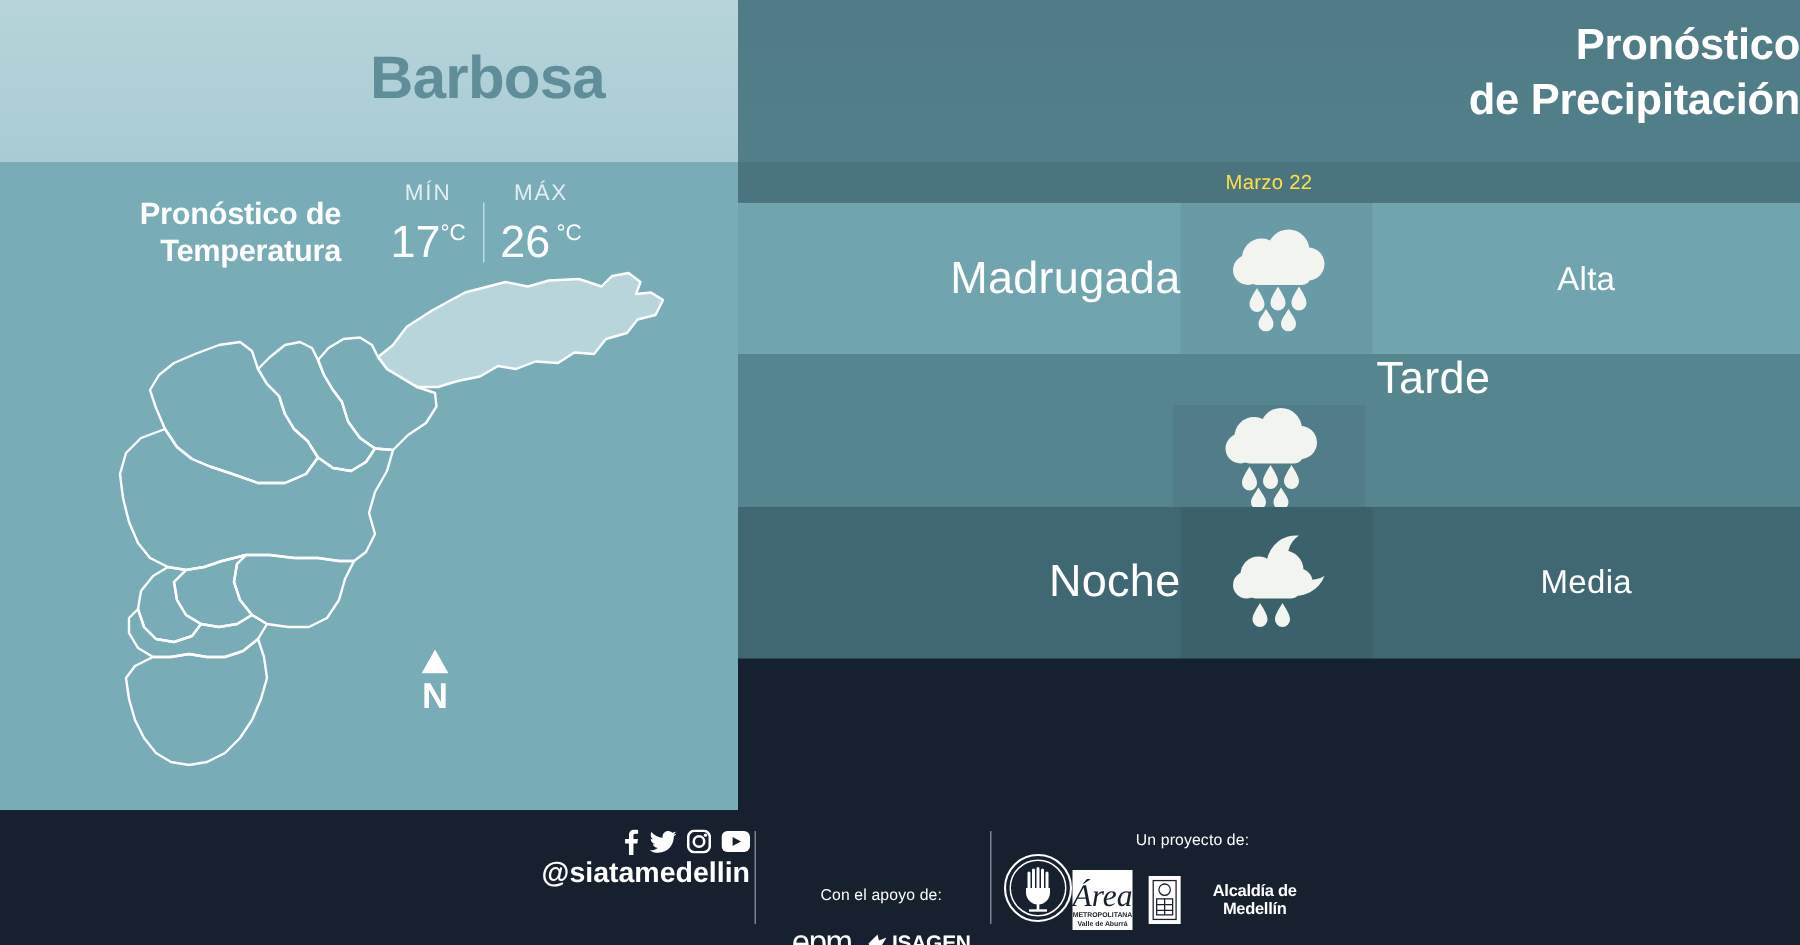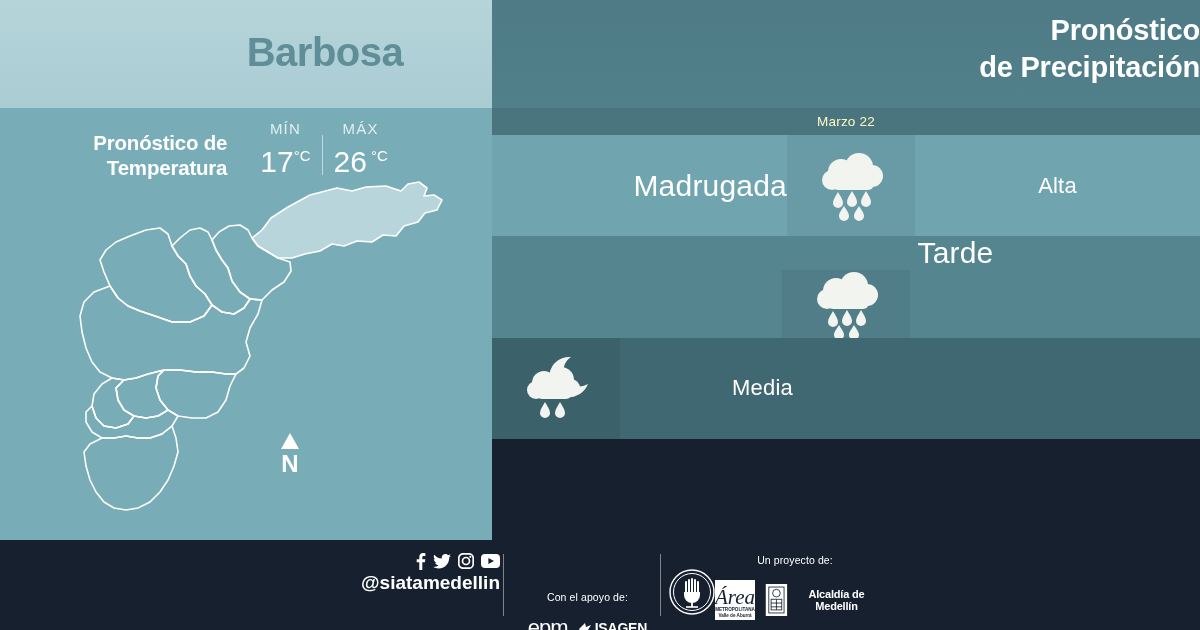--- a/index.html
+++ b/index.html
@@ -134,21 +134,21 @@
     font-weight: bold;
     font-size: 29px;
     line-height: 37px;
     letter-spacing: -0.2px;
   }
   .date-bar {
     position: absolute;
     left: 0; top: 108px;
     width: 708px; height: 27px;
     background: #4a757f;
-    color: #fef9c3;
+    color: #fde047;
     font-size: 13.5px;
     display: flex; align-items: center; justify-content: center;
     letter-spacing: 0.2px;
   }
   .rows { position: absolute; left: 0; top: 135px; width: 708px; height: 405px; }
   .frow {
     position: relative;
     width: 708px;
     height: 101.25px;
     display: flex;
@@ -346,20 +346,21 @@
               <path d="M52 40 c3 5 5 8 5 11 a5 5 0 0 1 -10 0 c0 -3 2 -6 5 -11 Z"></path>
               <path d="M30 55 c3 5 5 7 5 10 a5 5 0 0 1 -10 0 c0 -3 2 -5 5 -10 Z"></path>
               <path d="M45 55 c3 5 5 7 5 10 a5 5 0 0 1 -10 0 c0 -3 2 -5 5 -10 Z"></path>
             </g>
           </svg>
         </div>
         <div class="level">Alta</div>
       </div>
 
       <div class="frow r3">
+        <div class="period">Noche</div>
         <div class="iconcell">
           <svg width="74" height="70" viewBox="0 0 74 70">
             <path d="M52 4 a20 20 0 1 0 17 27 a15 15 0 0 1 -17 -27 Z" fill="#f2f4ef"></path>
             <g fill="#f2f4ef">
               <circle cx="25" cy="30" r="12"></circle>
                 <circle cx="42" cy="27" r="13"></circle>
               <circle cx="52" cy="35" r="9"></circle>
                 <circle cx="17" cy="37" r="9"></circle>
               <rect x="17" y="34" width="36" height="12" rx="6"></rect>
               <path d="M26 49 c3 5 5 8 5 11 a5 5 0 0 1 -10 0 c0 -3 2 -6 5 -11 Z"></path>

